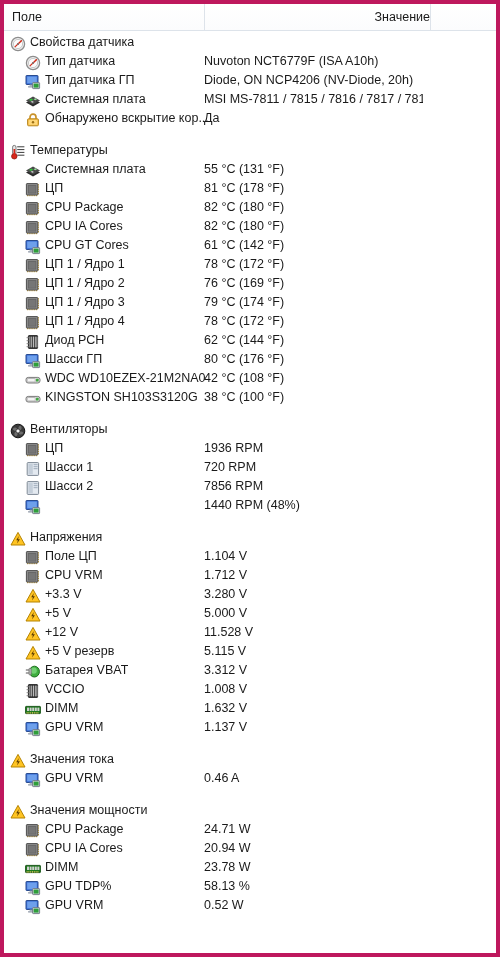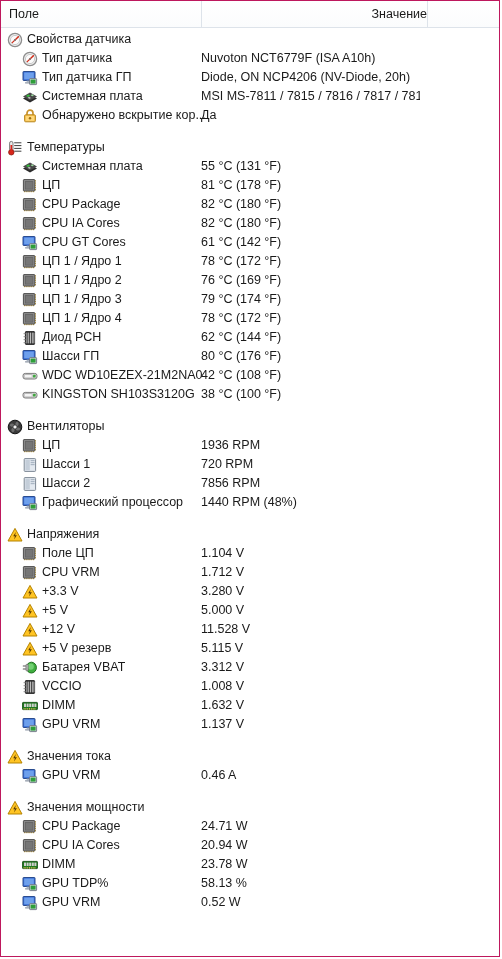--- a/index.html
+++ b/index.html
@@ -7,21 +7,21 @@
     width:502px;height:959px;
     background:#ffffff;
     font-family:"Liberation Sans","DejaVu Sans",sans-serif;
     font-size:12px;
     color:#1a1a1a;
     overflow:hidden;
   }
   .panel{
     position:relative;
     width:500px;height:957px;
-    border:1px solid #be185d;
+    border:4px solid #be185d;
     box-sizing:border-box;
     background:#ffffff;
   }
   
   .header{
     position:relative;
     height:27px;
     background:linear-gradient(#ffffff,#fbfcfd);
     border-bottom:1px solid #dde3ea;
     box-sizing:border-box;
@@ -47,21 +47,21 @@
     position:relative;
     height:19px;
     line-height:19px;
     white-space:nowrap;
   }
   .row.group{ }
   .row.spacer{height:13px;}
   .cellname{
     position:absolute;left:0;top:0;
     width:200px;height:19px;
-    display:flex;align-items:center;
+    display:flex;align-items:flex-end;
     overflow:hidden;
   }
   .row.group .cellname{padding-left:6px;}
   .row.item .cellname{padding-left:21px;}
   .label{
     font-size:12.5px;
     color:#1a1a1a;
     white-space:nowrap;
     overflow:hidden;
     text-overflow:clip;
@@ -544,21 +544,20 @@
           <span class="ic">
             <svg viewBox="0 0 16 16">
               <rect x="1" y="1.5" width="12" height="9" rx=".6" fill="#3a6fd8" stroke="#2a4c8f" stroke-width="1"></rect>
               <rect x="2.2" y="2.6" width="9.6" height="6.6" fill="#6ea0ec"></rect>
               <rect x="4.6" y="10.6" width="5" height="1.6" fill="#a9b4c2"></rect>
               <rect x="3" y="12.2" width="8.2" height="1.2" rx=".4" fill="#8d97a5"></rect>
               <rect x="7.6" y="8.6" width="7" height="6" rx=".6" fill="#d7dbe0" stroke="#6c7480" stroke-width=".9"></rect>
               <rect x="8.6" y="9.6" width="5" height="4" fill="#2e9e3a"></rect>
             </svg>
           </span>
-          <span class="label">Графический процессор</span>
         </div>
         <div class="cellval">1440 RPM  (48%)</div>
       </div>
       <div class="row spacer"></div>
       <div class="row group">
         <div class="cellname">
           <span class="ic">
             <svg viewBox="0 0 16 16">
               <path d="M8 1.4 L15 14 L1 14 Z" fill="#ffc423" stroke="#b58300" stroke-width="1" stroke-linejoin="round"></path>
               <path d="M8.8 5 L6.2 9.2 H7.9 L7.1 12.6 L9.9 8.2 H8.1 Z" fill="#5c3b00"></path>

